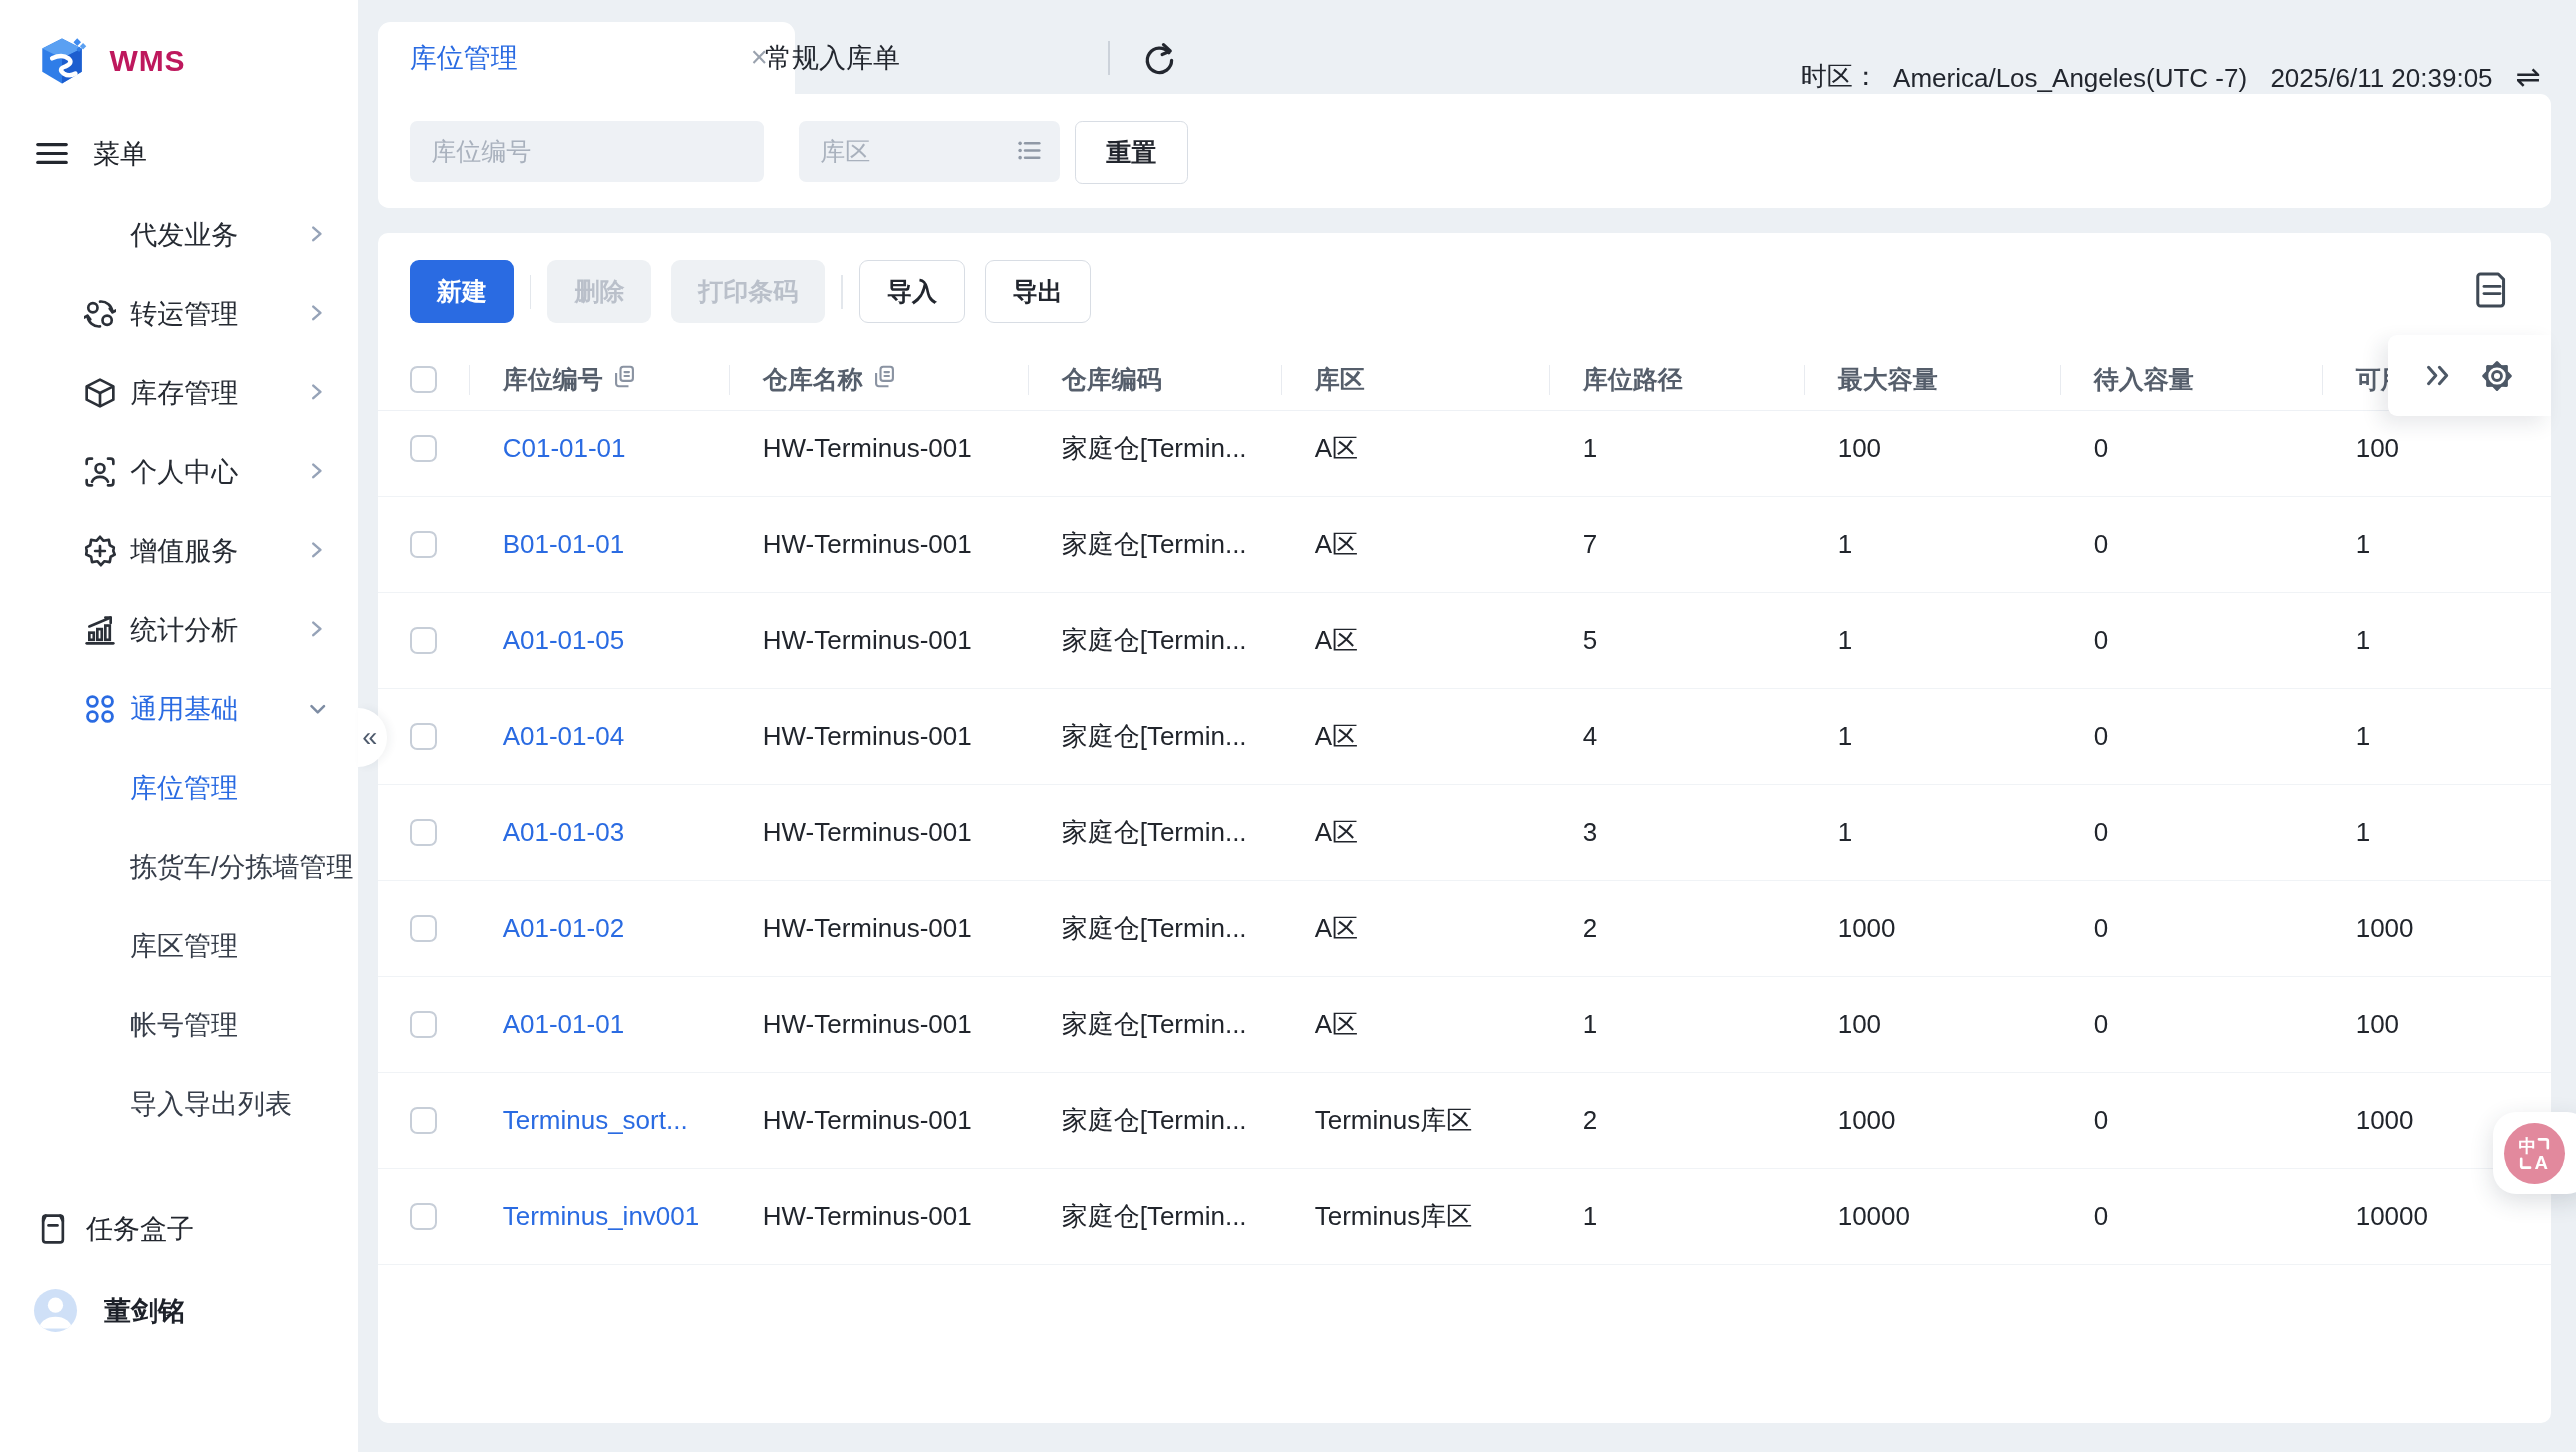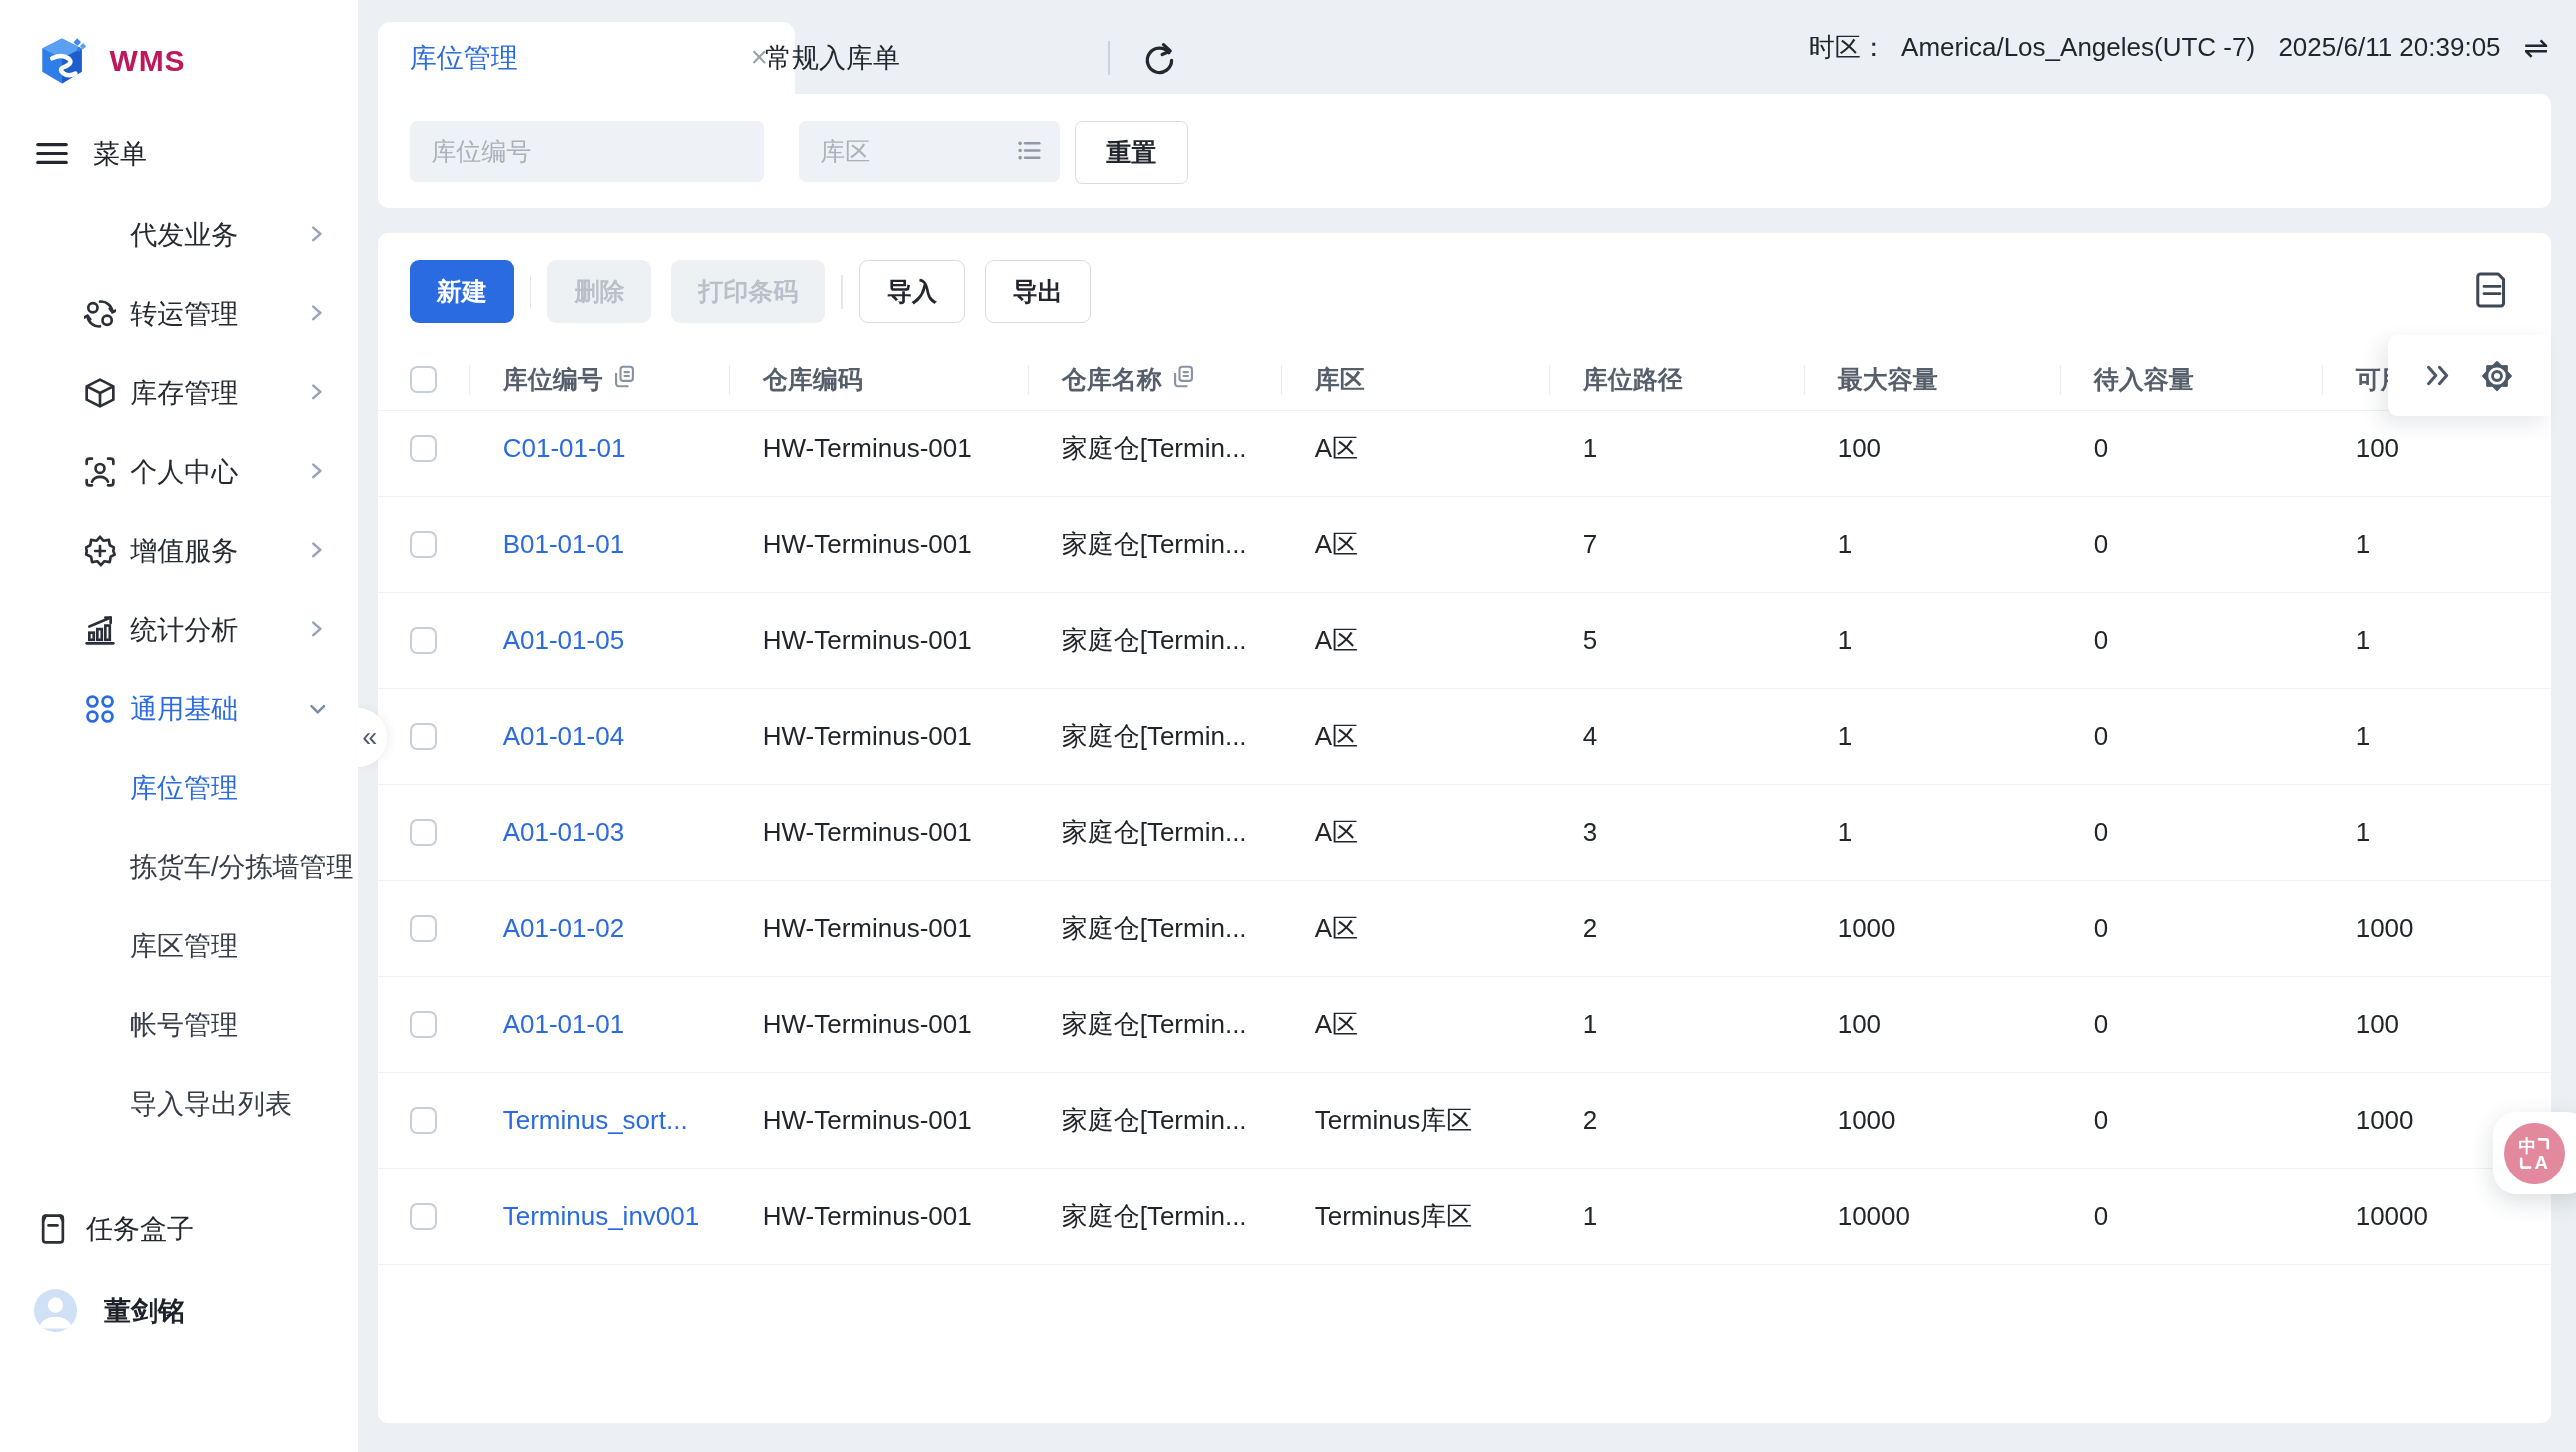--- a/index.html
+++ b/index.html
@@ -44,21 +44,21 @@
   
   .tabbar{position:absolute;left:0;top:0;right:0;height:94px;}
   .tab{position:absolute;top:21.5px;height:72px;display:flex;align-items:center;}
   .tab.active{left:19.7px;width:358px;background:#ffffff;border-radius:12.5px 12.5px 0 0;padding:0 27px 0 32px;}
   .tab.active .t-label{font-size:27px;color:#2a6be2;flex:1 1 auto;}
   .tab-close{font-size:29px;color:#9aa2ae;line-height:1;cursor:pointer;}
   .tab.inactive{left:377px;width:360px;padding:0 0 0 30px;cursor:pointer;}
   .tab.inactive .t-label{font-size:27px;color:#23272f;}
   .tab-divider{position:absolute;left:750px;top:41px;width:1.8px;height:34px;background:#ccd2da;}
   .refresh-btn{position:absolute;left:780px;top:38px;width:41px;height:41px;display:flex;align-items:center;justify-content:center;cursor:pointer;}
-  .tz{position:absolute;right:27px;top:0;height:94px;display:flex;align-items:center;gap:14.3px;font-size:26px;color:#22262e;}
+  .tz{position:absolute;right:35px;top:0;height:94px;display:flex;align-items:flex-end;gap:14.3px;font-size:26px;color:#22262e;}
   .tz .swap{font-size:30px;margin-left:9px;cursor:pointer;}
 
   
   .filter-card{position:absolute;left:19.7px;top:94px;width:2173px;height:114px;background:#ffffff;border-radius:0 10.7px 10.7px 10.7px;}
   .f-input{position:absolute;top:27px;height:61px;background:#eef1f5;border-radius:7.2px;display:flex;align-items:center;}
   .f-input input{border:none;outline:none;background:transparent;font-size:25px;color:#22262e;padding:0 21.5px;width:100%;
     font-family:"Liberation Sans","DejaVu Sans",sans-serif;}
   .f-input input::placeholder{color:#a9b1bd;}
   .f-input.code{left:32px;width:354px;}
   .f-input.zone{left:421px;width:261px;}
@@ -353,32 +353,32 @@
             <span><svg width="23" height="23" viewBox="0 0 26 26">
                 <g fill="none" stroke="#8a93a2" stroke-width="2.4" stroke-linejoin="round">
                   <rect x="8.5" y="2" width="14" height="16" rx="3"></rect>
                   <path d="M17.5 24 H6.5 a3 3 0 0 1 -3 -3 V9"></path>
                   <line x1="13" y1="8" x2="18" y2="8" stroke-linecap="round"></line>
                   <line x1="13" y1="12.5" x2="18" y2="12.5" stroke-linecap="round"></line>
                 </g>
               </svg></span>
           </div>
           <div class="th">
-            <span>仓库编码</span>
-          </div>
-          <div class="th">
             <span>仓库名称</span>
             <span><svg width="23" height="23" viewBox="0 0 26 26">
                 <g fill="none" stroke="#8a93a2" stroke-width="2.4" stroke-linejoin="round">
                   <rect x="8.5" y="2" width="14" height="16" rx="3"></rect>
                   <path d="M17.5 24 H6.5 a3 3 0 0 1 -3 -3 V9"></path>
                   <line x1="13" y1="8" x2="18" y2="8" stroke-linecap="round"></line>
                   <line x1="13" y1="12.5" x2="18" y2="12.5" stroke-linecap="round"></line>
                 </g>
               </svg></span>
+          </div>
+          <div class="th">
+            <span>仓库编码</span>
           </div>
           <div class="th">
             <span>库区</span>
           </div>
           <div class="th">
             <span>库位路径</span>
           </div>
           <div class="th">
             <span>最大容量</span>
           </div>

